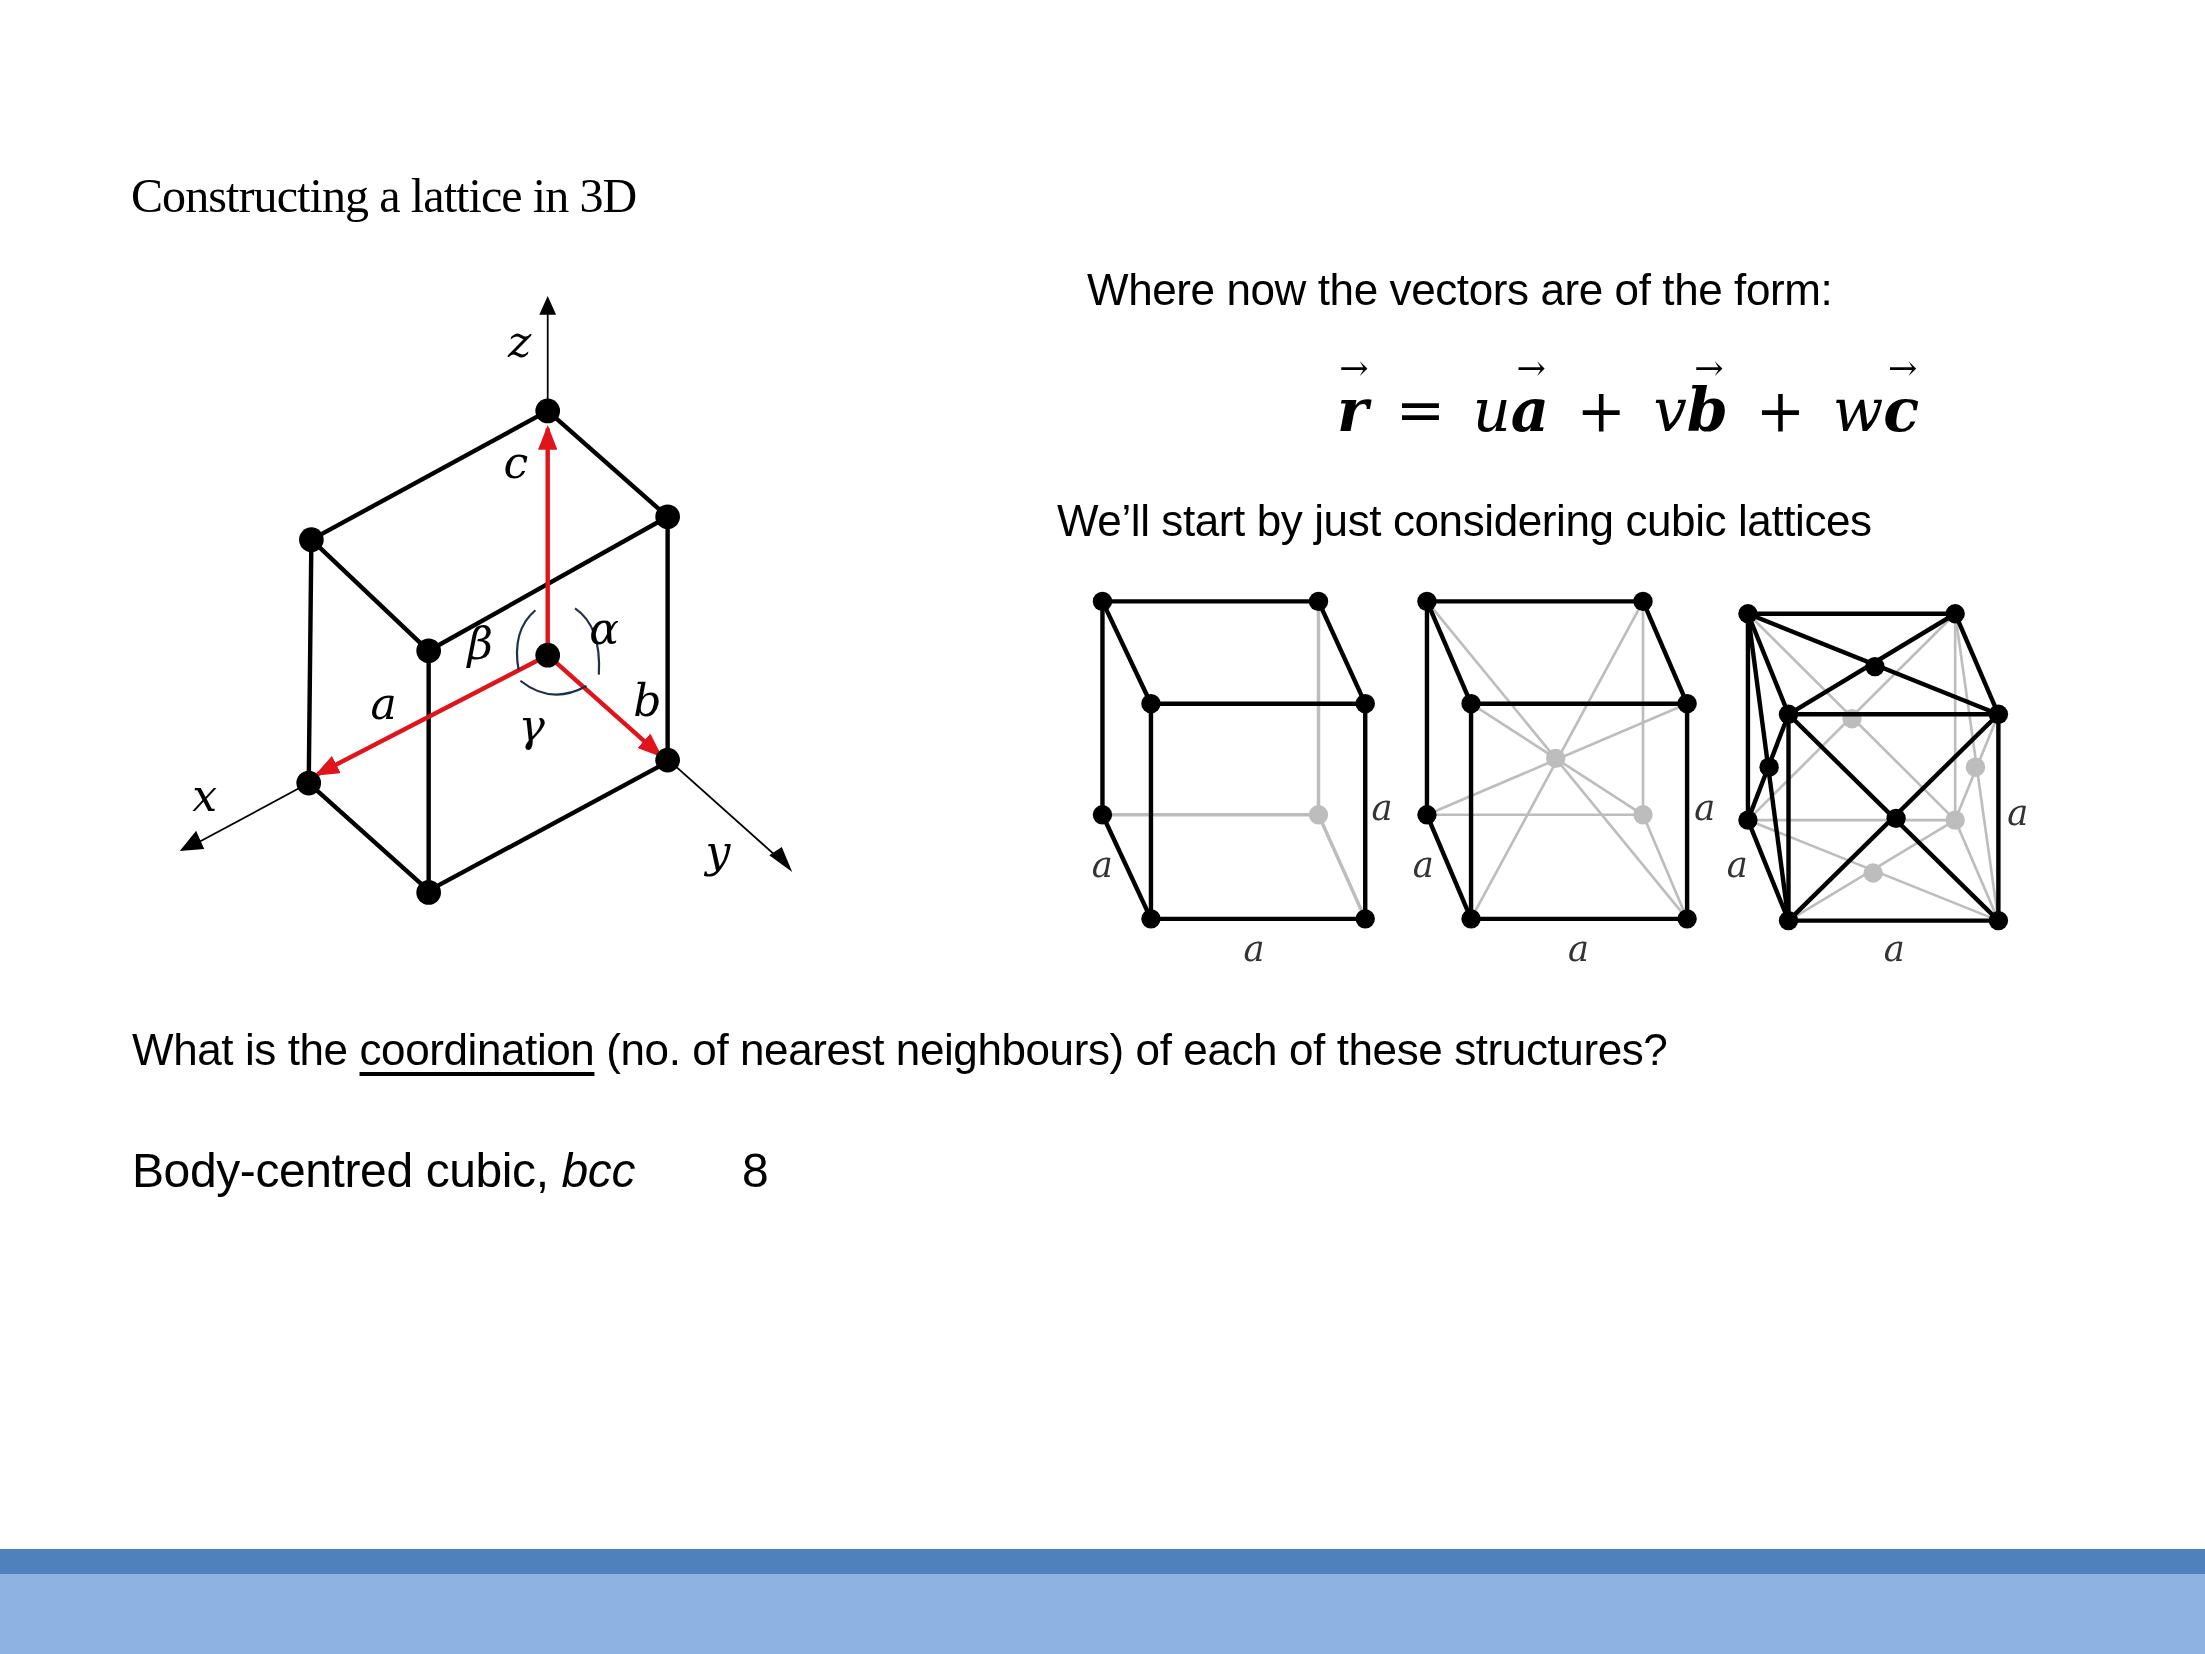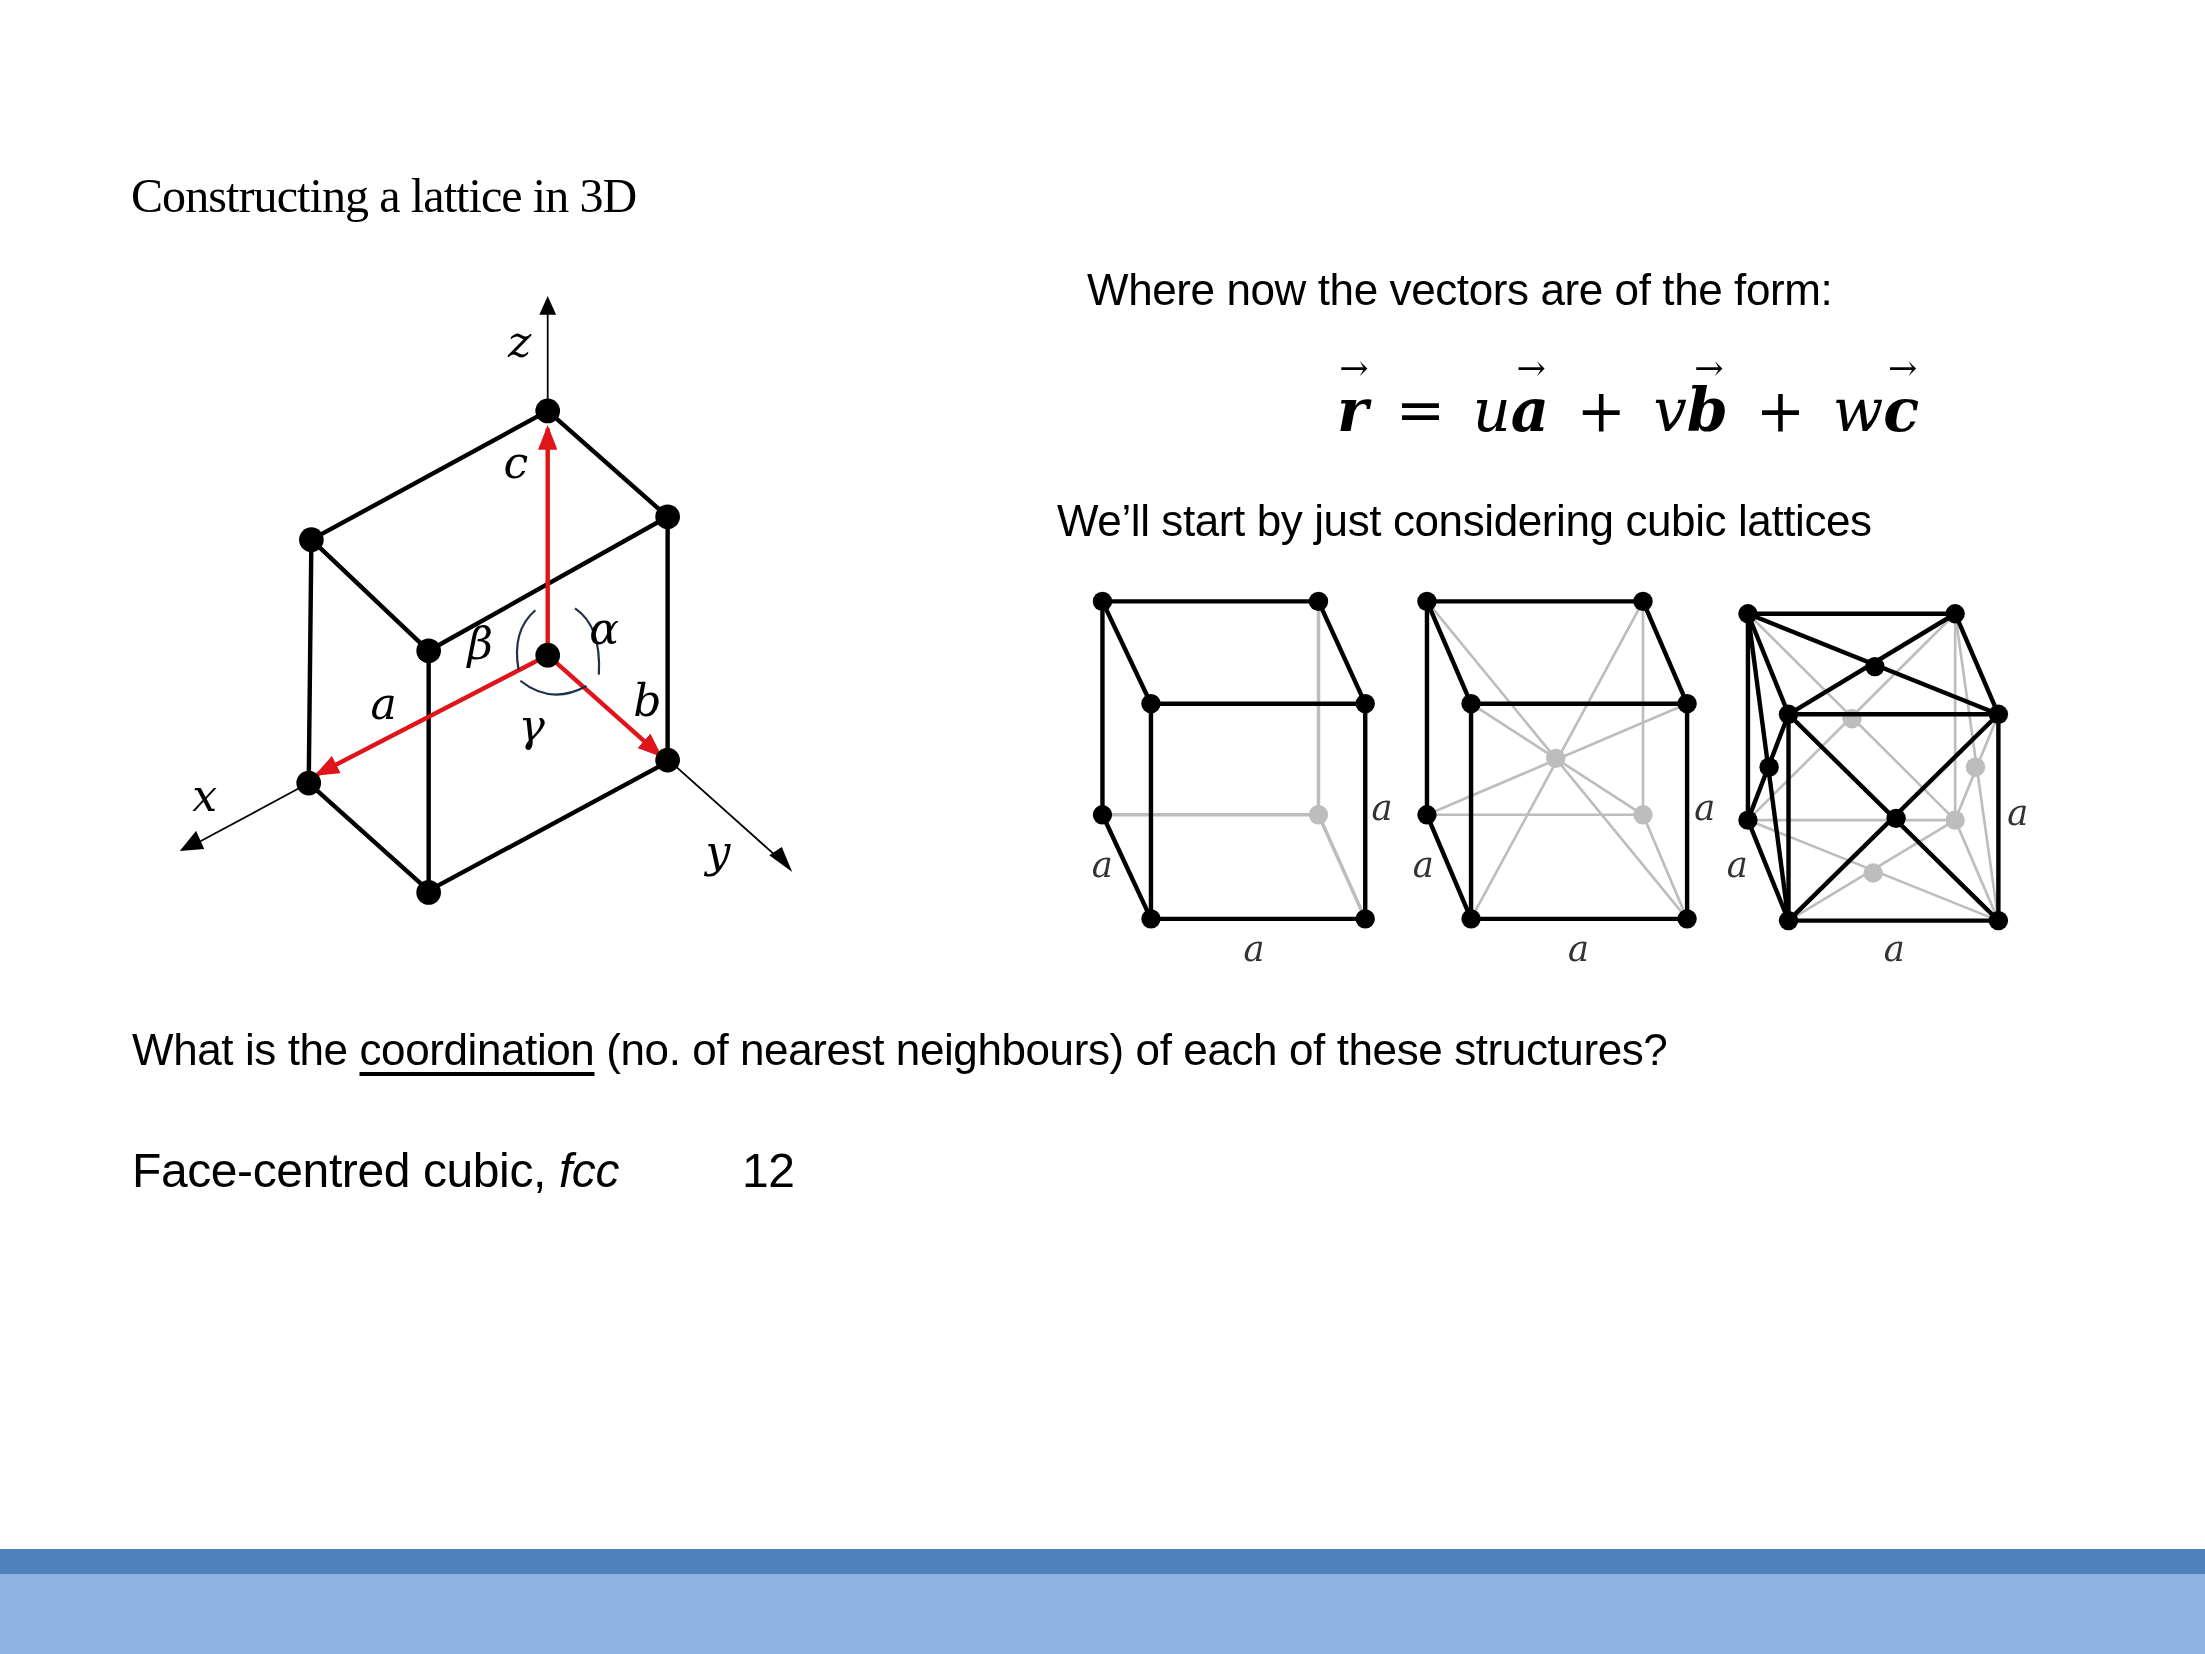--- a/index.html
+++ b/index.html
@@ -246,21 +246,21 @@
   </g>
 </svg>
 
 <div class="abs body-text question">
   <span>What is the </span><u>coordination</u><span> (no. of nearest neighbours) of each of these structures?</span>
 </div>
 
 <table class="abs coord-table">
   <tbody>
   <tr>
-    <td class="name"><span>Face-centred cubic, </span><span class="abbr">fcc</span></td>
-    <td>12</td>
+    <td class="name"><span>Body-centred cubic, </span><span class="abbr">bcc</span></td>
+    <td>8</td>
   </tr>
 </tbody>
   </table>
 
 <div class="abs footer-dark"></div>
 <div class="abs footer-light"></div>
 
 
 </body></html>

